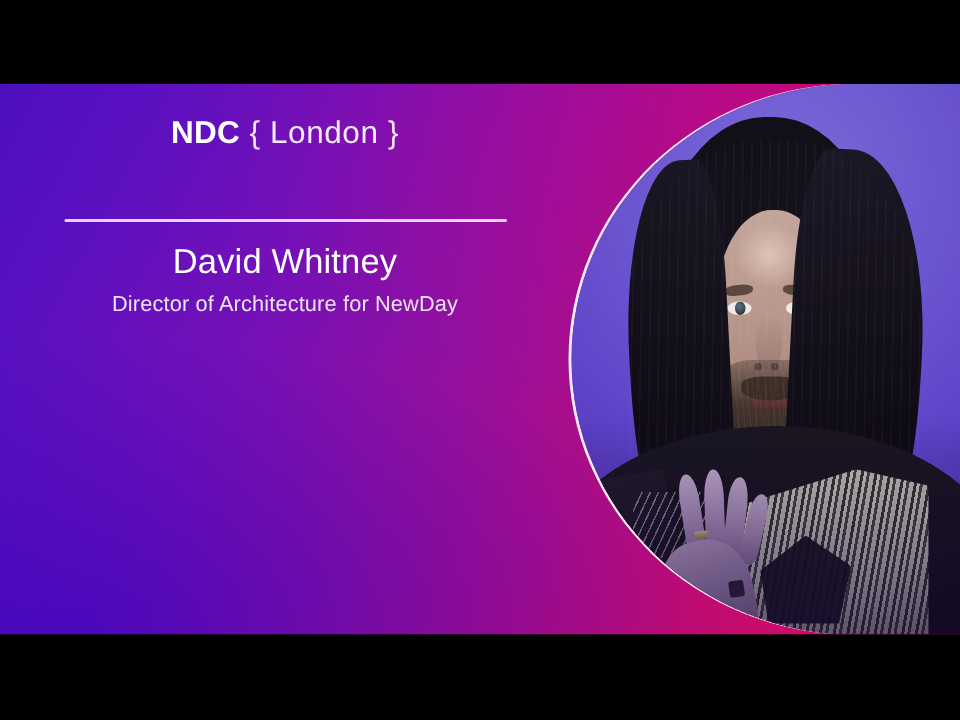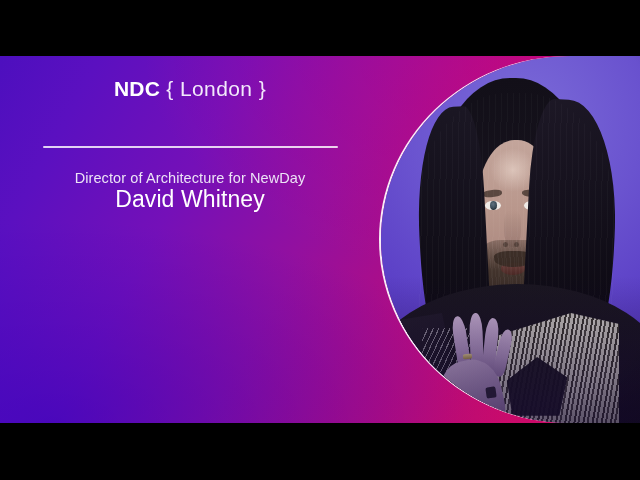--- a/index.html
+++ b/index.html
@@ -362,22 +362,22 @@
 
     <div id="text-col">
 
       <div id="eyebrow">
         <span class="ndc">NDC</span><span>&nbsp;</span><span class="brace">{ London }</span>
       </div>
 
 
       <div id="divider"></div>
 
+      <div id="speaker-name">David Whitney</div>
       <div id="speaker-role">Director of Architecture for NewDay</div>
-      <div id="speaker-name">David Whitney</div>
 
     </div>
 
     <div id="photo-wrap">
       <div id="photo">
 
         <div id="figure">
 
           <div class="hair-back"></div>
 

